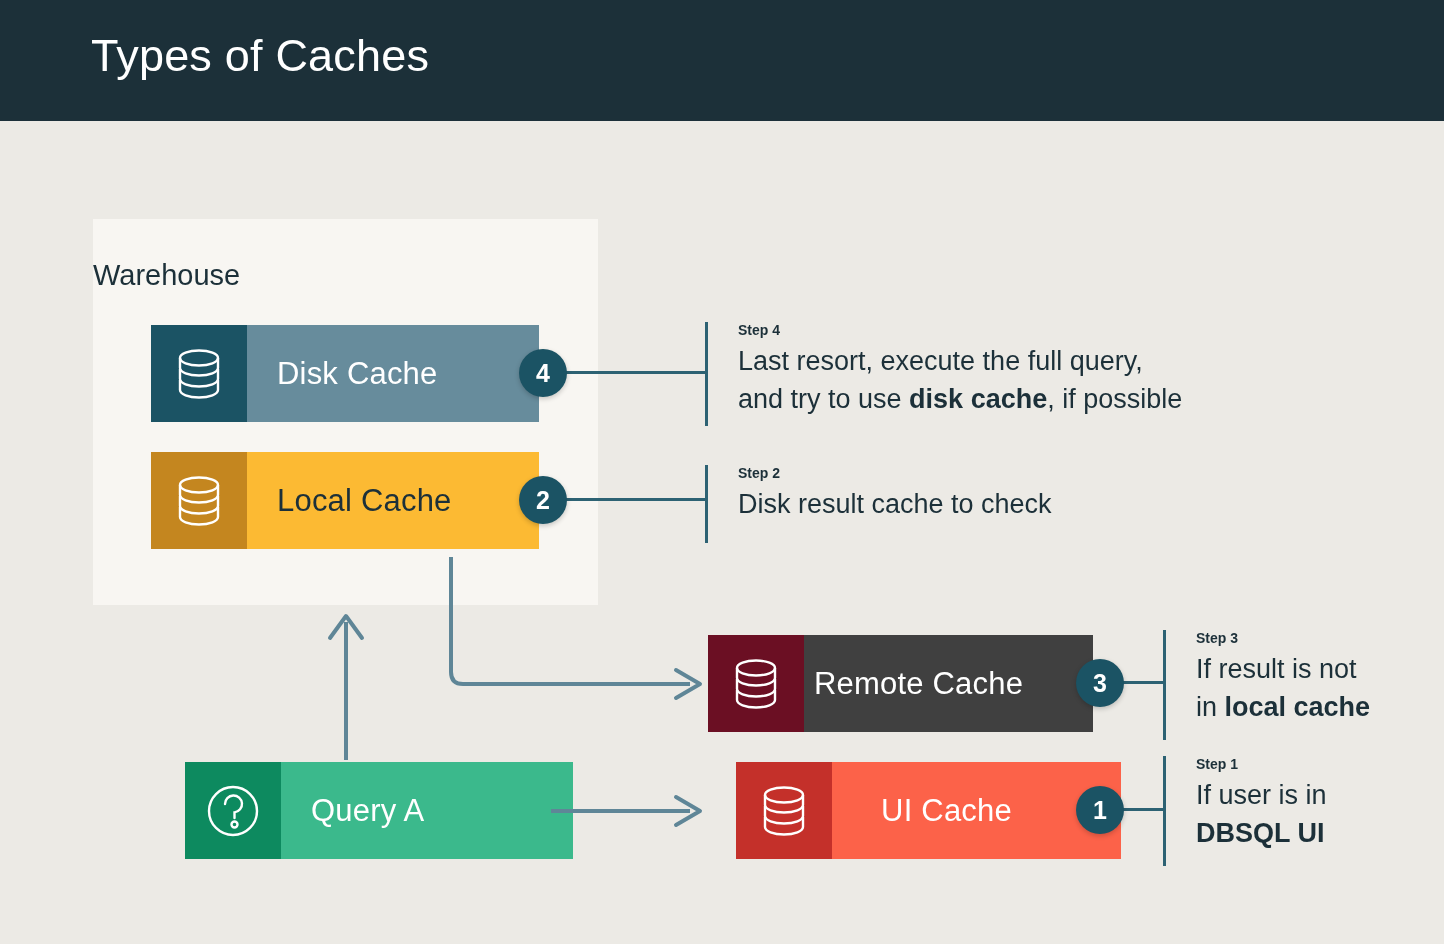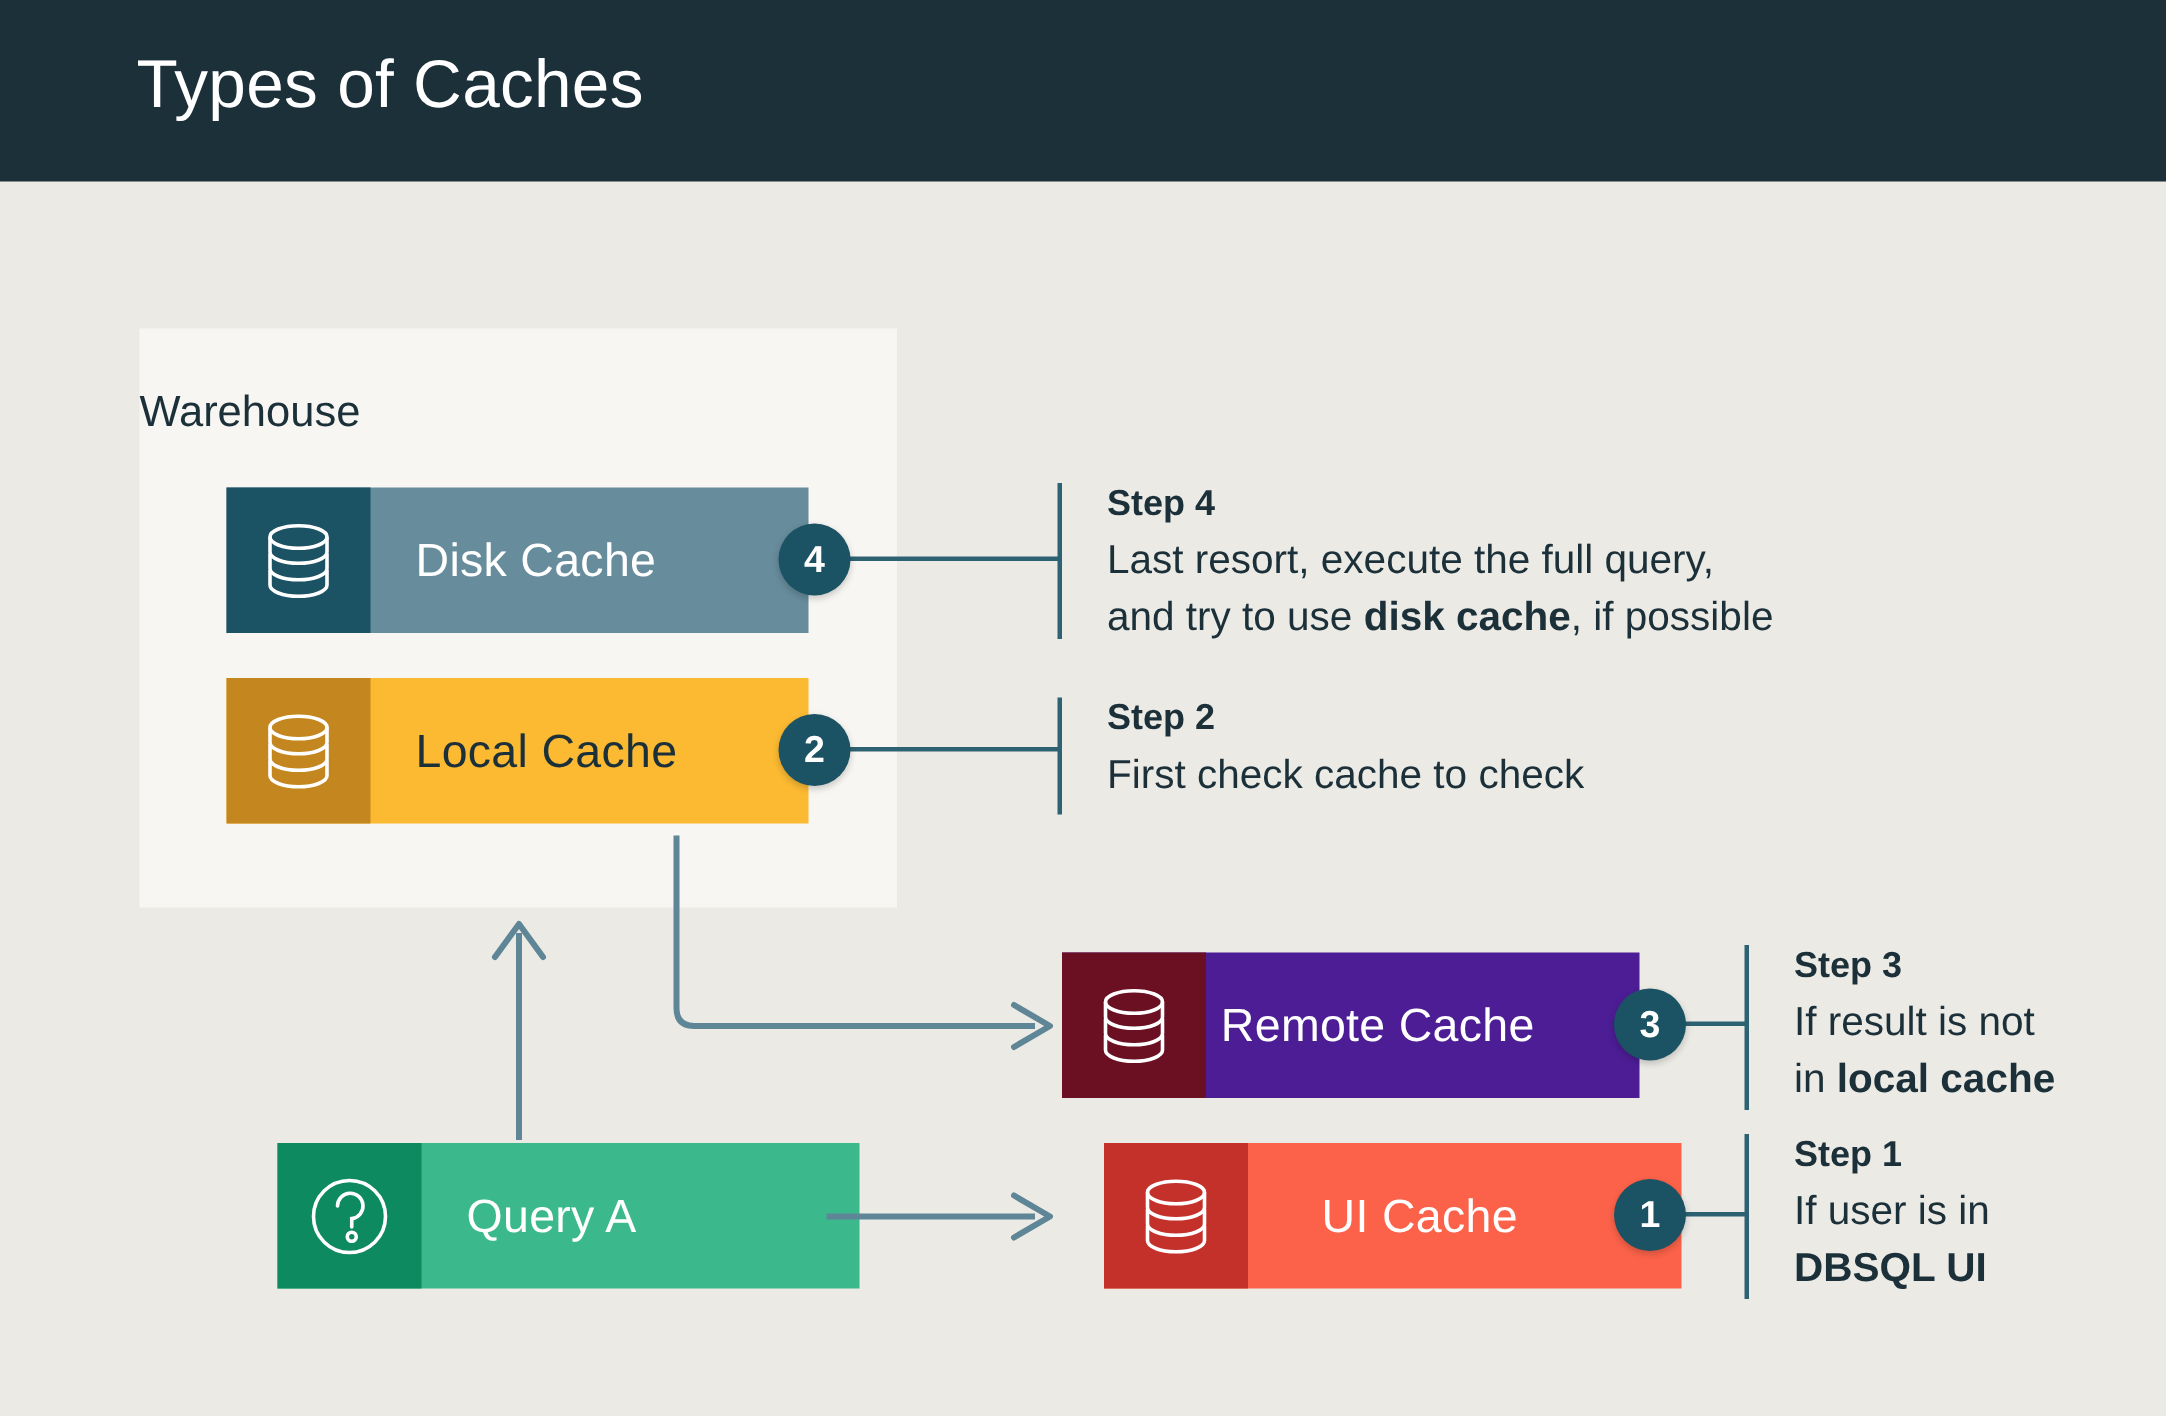--- a/index.html
+++ b/index.html
@@ -110,21 +110,21 @@
   #badge-1 { left: 1076px; top: 786px; }
 
   
   .step-note {
     position: absolute;
     padding-left: 30px;
     color: #1C3039;
     border-left: 3px solid #2D6273;
   }
   .step-note .step-title {
-    font-size: 24px;
+    font-size: 14px;
     font-weight: 700;
     margin-bottom: 4px;
   }
   .step-note .step-body {
     font-size: 27px;
     font-weight: 400;
     line-height: 1.42;
   }
   .step-note .step-body b { font-weight: 700; }
 
@@ -206,21 +206,21 @@
         <ellipse cx="25" cy="11" rx="19" ry="7.5" fill="none" stroke="#FFFFFF" stroke-width="2.4"></ellipse>
         <path d="M6 11 v10 a19 7.5 0 0 0 38 0 v-10" fill="none" stroke="#FFFFFF" stroke-width="2.4"></path>
         <path d="M6 22 v10 a19 7.5 0 0 0 38 0 v-10" fill="none" stroke="#FFFFFF" stroke-width="2.4"></path>
         <path d="M6 33 v10 a19 7.5 0 0 0 38 0 v-10" fill="none" stroke="#FFFFFF" stroke-width="2.4"></path>
       </svg>
     </div>
     <div class="bar-body" style="color:#1C3039;">Local Cache</div>
   </div>
   <div class="badge" id="badge-2">2</div>
 
-  <div class="bar" id="bar-remote" style="background:#4c1d95;">
+  <div class="bar" id="bar-remote" style="background:#404040;">
     <div class="bar-icon" style="background:#6B0F23;">
       <svg class="db-svg" width="50" height="54" viewBox="0 0 50 54" aria-hidden="true">
         <ellipse cx="25" cy="11" rx="19" ry="7.5" fill="none" stroke="#FFFFFF" stroke-width="2.4"></ellipse>
         <path d="M6 11 v10 a19 7.5 0 0 0 38 0 v-10" fill="none" stroke="#FFFFFF" stroke-width="2.4"></path>
         <path d="M6 22 v10 a19 7.5 0 0 0 38 0 v-10" fill="none" stroke="#FFFFFF" stroke-width="2.4"></path>
         <path d="M6 33 v10 a19 7.5 0 0 0 38 0 v-10" fill="none" stroke="#FFFFFF" stroke-width="2.4"></path>
       </svg>
     </div>
     <div class="bar-body" style="color:#FFFFFF; justify-content:center; padding-left:0; padding-right:60px;">Remote Cache</div>
   </div>
@@ -259,21 +259,21 @@
     <div class="step-title">Step 4</div>
     <div class="step-body">
       <span>Last resort, execute the full query,</span><br>
       <span>and try to use </span><b>disk cache</b><span>, if possible</span>
     </div>
   </div>
 
   <div class="step-note" id="note-2">
     <div class="step-title">Step 2</div>
     <div class="step-body">
-      <span>First check cache to check</span>
+      <span>Disk result cache to check</span>
     </div>
   </div>
 
   <div class="step-note" id="note-3">
     <div class="step-title">Step 3</div>
     <div class="step-body">
       <span>If result is not</span><br>
       <span>in </span><b>local cache</b>
     </div>
   </div>

